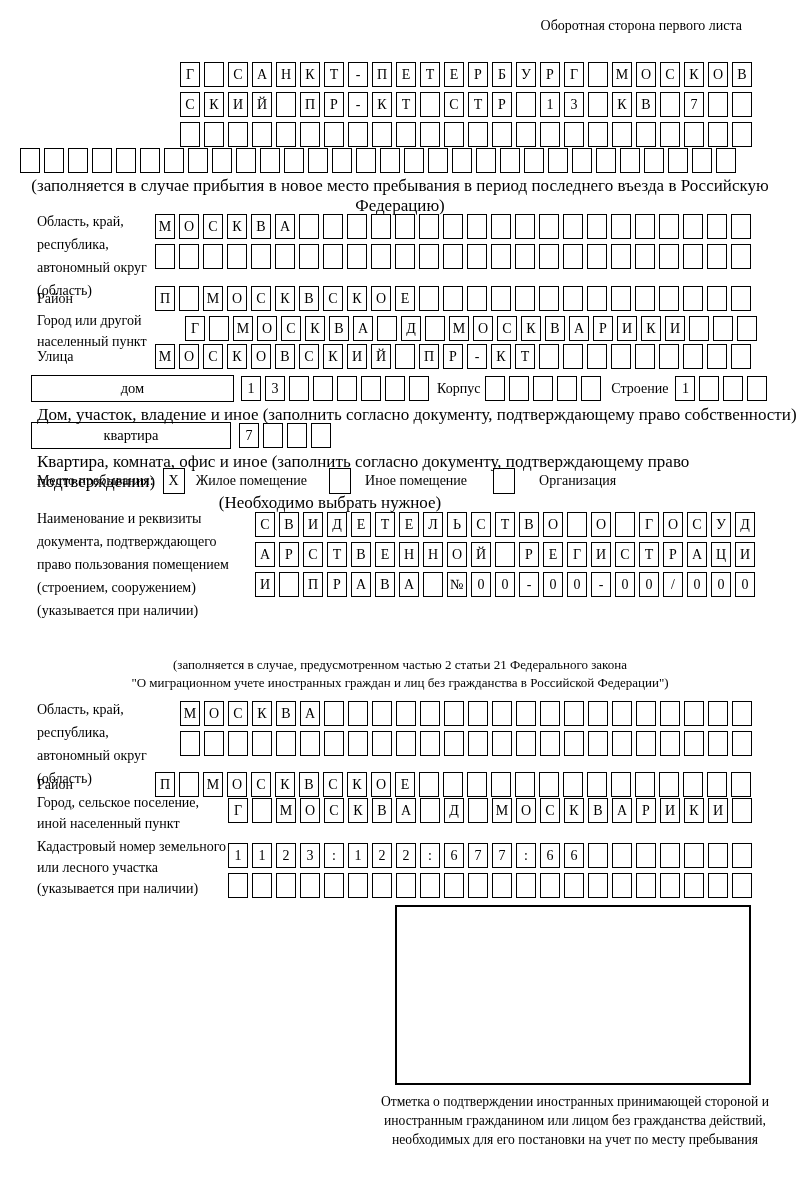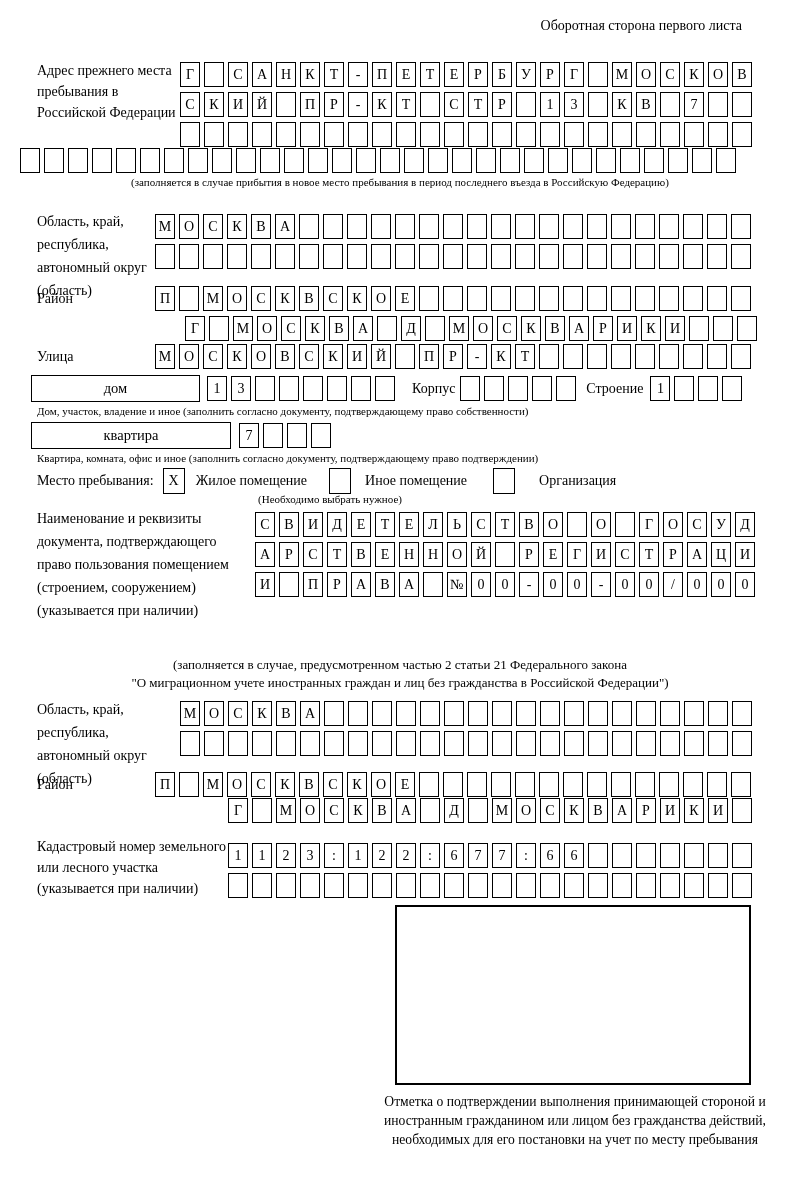--- a/index.html
+++ b/index.html
@@ -9,36 +9,35 @@
   .lbl{font-size:14px;line-height:23px;}
   .lbl2{font-size:14px;line-height:21px;}
   .cellrow{display:flex;gap:4px;}
   .rowstack .cellrow{margin-bottom:5px;}
   .cell{box-sizing:border-box;flex:none;width:20px;height:25px;border:1.5px solid #000;
         display:flex;align-items:center;justify-content:center;
         font-size:14px;font-family:"Liberation Serif","DejaVu Serif",serif;}
   .widebox{box-sizing:border-box;border:1.5px solid #000;height:27px;display:flex;
            align-items:center;justify-content:center;font-size:14.5px;flex:none;}
   .inline-label{font-size:14px;white-space:nowrap;align-self:center;}
-  .note{font-size:11px;font-family:Liberation Serif, serif;}
+  .note{font-size:17px;font-family:Liberation Serif, serif;}
   .center{text-align:center;width:800px;left:0;}
   .title{font-weight:bold;font-size:15px;}
   .checkbox{box-sizing:border-box;width:22px;height:26px;border:1.5px solid #000;flex:none;
             display:flex;align-items:center;justify-content:center;font-size:14px;}
   .stamp-box{box-sizing:border-box;border:2px solid #000;background:#fff;}
   .stay-line{display:flex;align-items:center;}
 </style>
 </head>
 <body>
 
 <div class="page">
 
   <div class="abs" style="top:18px;right:58px;font-size:14px;">Оборотная сторона первого листа</div>
 
-  <div class="abs lbl2" style="left:37px;top:60px;width:145px;">Адрес прежнего места пребывания в Российской Федерации</div>
   <div class="abs rowstack" style="left:180px;top:62px;">
     <div class="cellrow">
         <span class="cell">Г</span>
         <span class="cell"></span>
         <span class="cell">С</span>
         <span class="cell">А</span>
         <span class="cell">Н</span>
         <span class="cell">К</span>
         <span class="cell">Т</span>
         <span class="cell">-</span>
@@ -229,20 +228,21 @@
       <span class="cell"></span>
       <span class="cell"></span>
       <span class="cell"></span>
       <span class="cell"></span>
       <span class="cell"></span>
       <span class="cell"></span>
       <span class="cell"></span>
       <span class="cell"></span>
     </div>
 
+  <div class="abs lbl2" style="left:37px;top:310px;width:148px;">Город или другой населенный пункт</div>
   <div class="abs cellrow" style="left:185px;top:316px;">
       <span class="cell">Г</span>
       <span class="cell"></span>
       <span class="cell">М</span>
       <span class="cell">О</span>
       <span class="cell">С</span>
       <span class="cell">К</span>
       <span class="cell">В</span>
       <span class="cell">А</span>
       <span class="cell"></span>
@@ -286,32 +286,32 @@
       <span class="cell"></span>
       <span class="cell"></span>
       <span class="cell"></span>
       <span class="cell"></span>
       <span class="cell"></span>
       <span class="cell"></span>
       <span class="cell"></span>
     </div>
 
   <div class="abs" style="left:31px;top:375px;display:flex;align-items:center;">
-    <div class="widebox" style="width:169px;">дом</div>
+    <div class="widebox" style="width:203px;">дом</div>
     <div class="cellrow" style="margin-left:7px;">
         <span class="cell">1</span>
         <span class="cell">3</span>
         <span class="cell"></span>
         <span class="cell"></span>
         <span class="cell"></span>
         <span class="cell"></span>
         <span class="cell"></span>
         <span class="cell"></span>
       </div>
-    <div class="inline-label" style="margin-left:17px;">Корпус</div>
+    <div class="inline-label" style="margin-left:8px;">Корпус</div>
     <div class="cellrow" style="margin-left:5px;">
         <span class="cell"></span>
         <span class="cell"></span>
         <span class="cell"></span>
         <span class="cell"></span>
         <span class="cell"></span>
       </div>
     <div class="inline-label" style="margin-left:10px;">Строение</div>
     <div class="cellrow" style="margin-left:7px;">
         <span class="cell">1</span>
@@ -498,20 +498,21 @@
       <span class="cell"></span>
       <span class="cell"></span>
       <span class="cell"></span>
       <span class="cell"></span>
       <span class="cell"></span>
       <span class="cell"></span>
       <span class="cell"></span>
       <span class="cell"></span>
     </div>
 
+  <div class="abs lbl2" style="left:37px;top:792px;width:190px;">Город, сельское поселение, иной населенный пункт</div>
   <div class="abs cellrow" style="left:228px;top:798px;">
       <span class="cell">Г</span>
       <span class="cell"></span>
       <span class="cell">М</span>
       <span class="cell">О</span>
       <span class="cell">С</span>
       <span class="cell">К</span>
       <span class="cell">В</span>
       <span class="cell">А</span>
       <span class="cell"></span>
@@ -576,15 +577,15 @@
         <span class="cell"></span>
         <span class="cell"></span>
         <span class="cell"></span>
         <span class="cell"></span>
         <span class="cell"></span>
         <span class="cell"></span>
       </div>
   </div>
 
   <div class="abs stamp-box" style="left:395px;top:905px;width:356px;height:180px;"></div>
-  <div class="abs" style="left:368px;top:1092px;width:414px;text-align:center;font-size:13.6px;line-height:19px;">Отметка о подтверждении выполнения принимающей стороной и иностранным гражданином или лицом без гражданства действий, необходимых для его постановки на учет по месту пребывания</div>
+  <div class="abs" style="left:368px;top:1092px;width:414px;text-align:center;font-size:13.6px;line-height:19px;">Отметка о подтверждении иностранных принимающей стороной и иностранным гражданином или лицом без гражданства действий, необходимых для его постановки на учет по месту пребывания</div>
 
 </div>
 
 </body></html>

